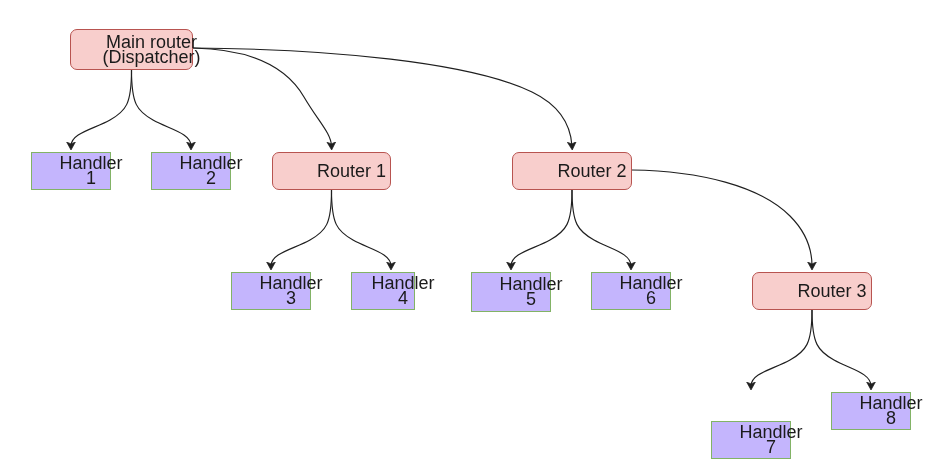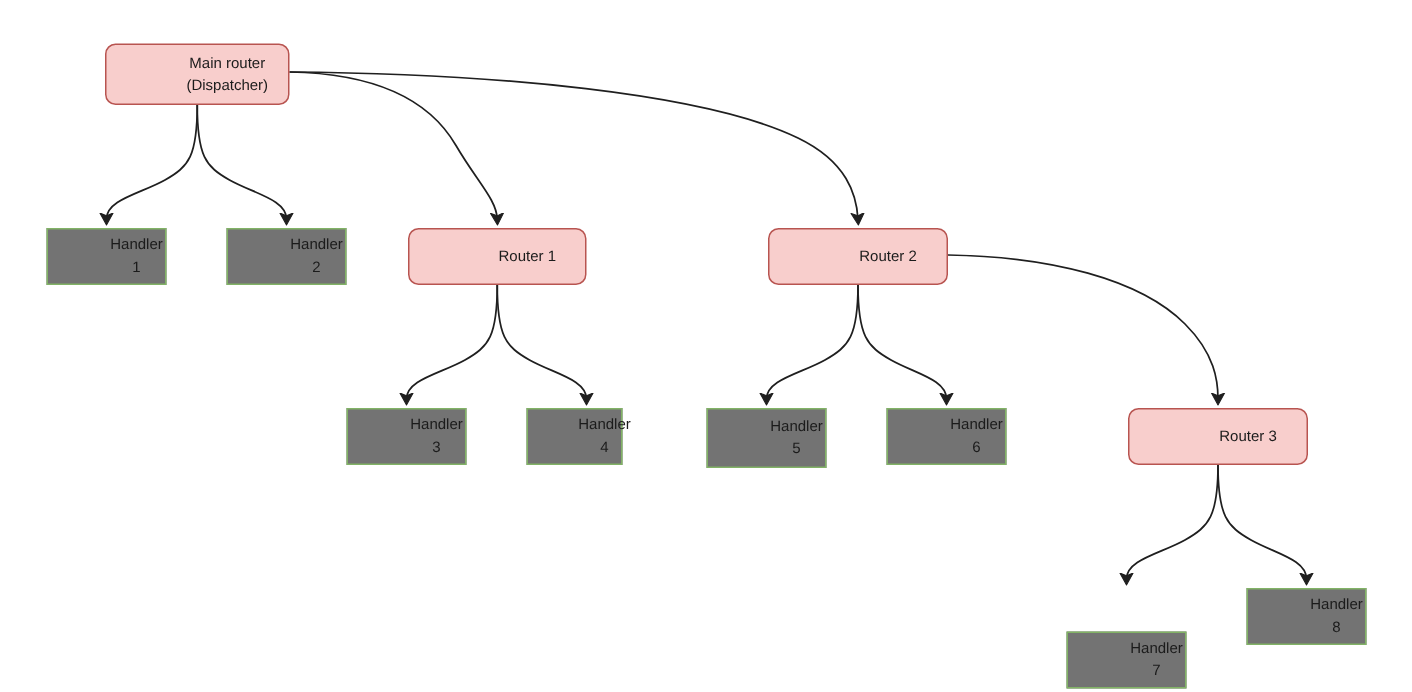--- a/index.html
+++ b/index.html
@@ -31,32 +31,32 @@
     stroke: #1f1f1f;
     stroke-width: 1.15;
   }
   .node-box {
     position: absolute;
     box-sizing: border-box;
     display: flex;
     align-items: center;
     justify-content: center;
     text-align: center;
-    font-size: 10px;
+    font-size: 18px;
     line-height: 15px;
     color: #1b1b1b;
     padding-left: 40px;
   }
   .node-router {
     background: #f8cecc;
     border: 1px solid #b85450;
     border-radius: 7px;
   }
   .node-handler {
-    background: #737373;
+    background: #c4b5fd;
     border: 1px solid #82b366;
     border-radius: 0;
   }
   .node-label {
     display: block;
     white-space: pre-line;
     pointer-events: none;
   }
 </style>
 </head>

